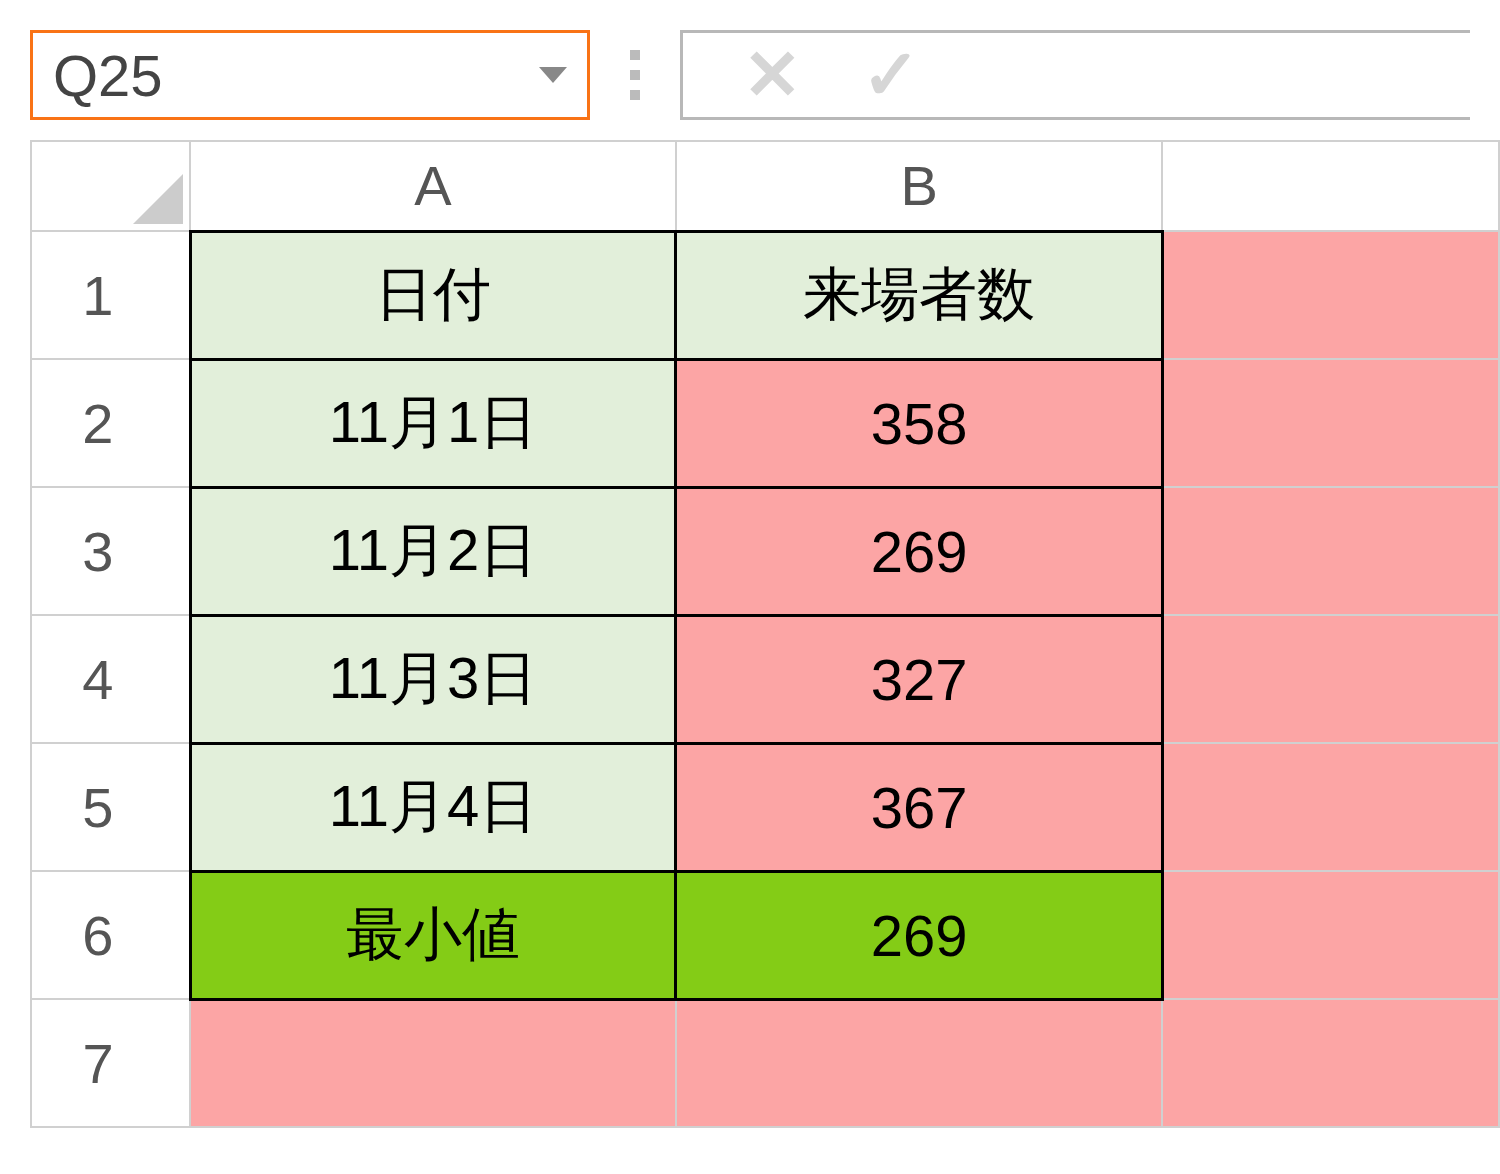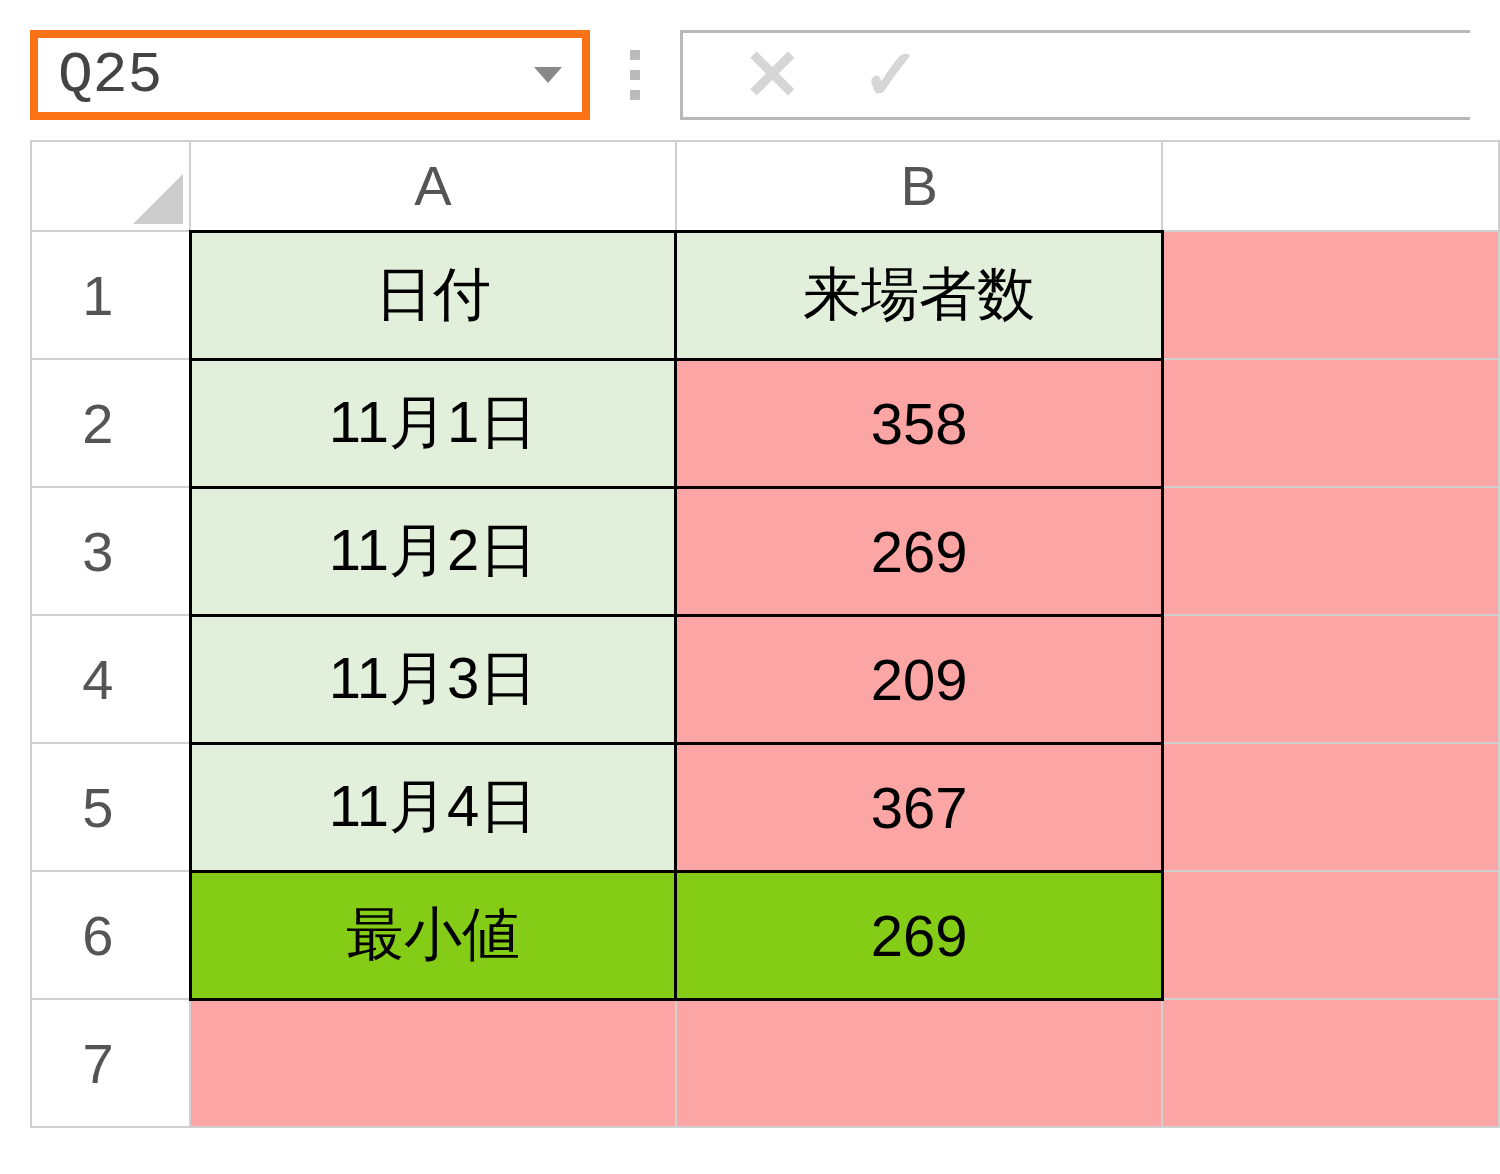--- a/index.html
+++ b/index.html
@@ -12,27 +12,26 @@
     }
     .formula-bar {
       display: flex;
       align-items: center;
       padding: 30px 30px 20px 30px;
       gap: 30px;
     }
     .name-box {
       width: 560px;
       height: 90px;
-      border: 8px solid #f97316;
+      border: 3px solid #f97316;
       background: #fff;
       display: flex;
       align-items: center;
       padding: 0 20px;
       justify-content: space-between;
-      font-family: Liberation Mono, monospace;
     }
     .name-box-text {
       font-size: 58px;
       color: #444;
     }
     .name-box-dropdown {
       width: 0; height: 0;
       border-left: 14px solid transparent;
       border-right: 14px solid transparent;
       border-top: 16px solid #888;
@@ -172,21 +171,21 @@
     </tr>
     <tr>
       <td class="row-hdr">3</td>
       <td class="cell bordered green">11月2日</td>
       <td class="cell bordered">269</td>
       <td class="cell"></td>
     </tr>
     <tr>
       <td class="row-hdr">4</td>
       <td class="cell bordered green">11月3日</td>
-      <td class="cell bordered">209</td>
+      <td class="cell bordered">327</td>
       <td class="cell"></td>
     </tr>
     <tr>
       <td class="row-hdr">5</td>
       <td class="cell bordered green">11月4日</td>
       <td class="cell bordered">367</td>
       <td class="cell"></td>
     </tr>
     <tr>
       <td class="row-hdr">6</td>

